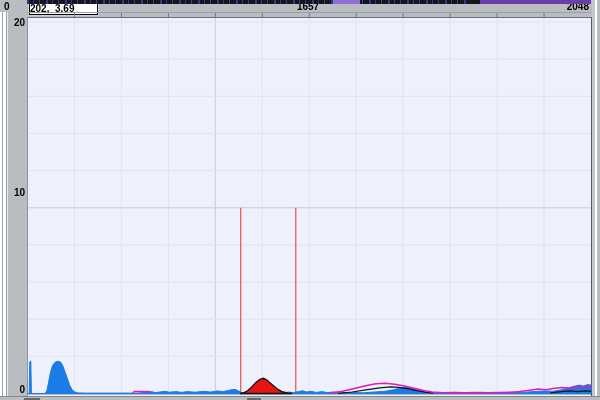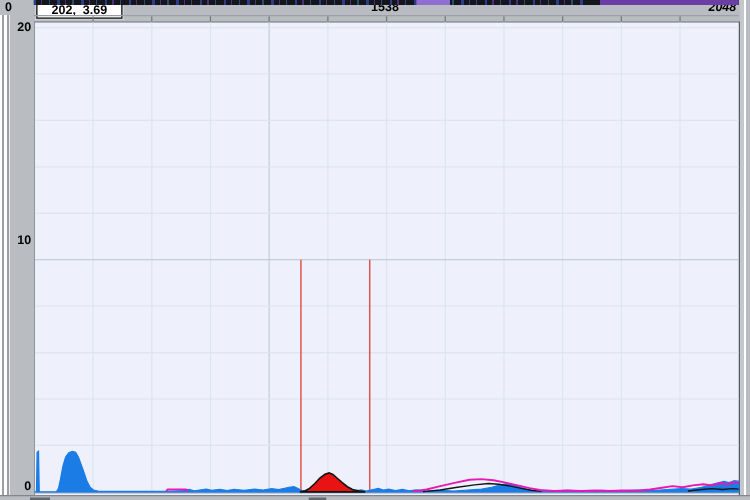--- a/index.html
+++ b/index.html
@@ -3,24 +3,24 @@
 <meta charset="utf-8">
 <style>
   html,body{margin:0;padding:0;background:#fff;}
   .screen{position:relative;width:600px;height:400px;overflow:hidden;
           background:#b9bdc1;font-family:"Liberation Sans",sans-serif;}
   
   .header{position:absolute;left:0;top:0;width:600px;height:17px;background:#b9bdc1;z-index:3;}
   .hl{position:absolute;top:1px;font-size:10px;font-weight:bold;color:#000;line-height:11px;}
   #xmin{left:4px;}
   #xmid{left:278px;width:60px;text-align:center;}
-  #xmax{right:11px;font-style:italic;}
+  #xmax{right:11px;}
   .readout{position:absolute;left:29px;top:2px;width:67px;height:11px;line-height:11px;
            background:#fff;border:1px solid #000;box-shadow:0 0 0 1px #ced2d6;
-           font-size:10px;font-weight:bold;text-align:center;white-space:pre;color:#000;}
+           font-size:10px;font-weight:bold;white-space:pre;color:#000;}
   
   #strip{position:absolute;left:27px;top:0;width:564px;height:4px;z-index:4;overflow:hidden;}
   #strip .seg{position:absolute;top:0;height:4px;}
   .speckle{position:absolute;left:0;top:0;width:78%;height:4px;
     background:repeating-linear-gradient(90deg,rgba(62,92,220,.55) 0 2px,rgba(0,0,0,0) 2px 6px,
       rgba(128,72,212,.5) 6px 7px,rgba(0,0,0,0) 7px 12px,rgba(70,160,220,.4) 12px 13px,rgba(0,0,0,0) 13px 19px);}
   
   .plot{position:absolute;left:27px;top:17px;width:563px;height:380px;background:#eef1fb;
         border-left:1px solid #8f959c;border-top:1px solid #6a7076;border-right:1px solid #565b60;z-index:1;}
   .ylab{position:absolute;left:0;width:25px;text-align:right;font-size:10px;font-weight:bold;color:#000;z-index:3;}
@@ -37,21 +37,21 @@
   .a1{left:24px;width:16px;}
   .a2{left:247px;width:14px;}
 </style>
 </head>
 <body>
 
 <div class="screen">
 
   <div class="header">
     <span id="xmin" class="hl">0</span>
-    <span id="xmid" class="hl">1538</span>
+    <span id="xmid" class="hl">1657</span>
     <span id="xmax" class="hl">2048</span>
     <div class="readout">202,  3.69</div>
   </div>
 
   <div id="strip" style="background: rgb(21, 21, 29);">
     <div class="speckle"></div>
   <div class="seg" style="left: 54.1992%; width: 4.88281%; background: rgb(143, 111, 212);"></div>
       <div class="seg" style="left: 80.3223%; width: 19.6777%; background: rgb(106, 62, 166);"></div>
     </div>
 

